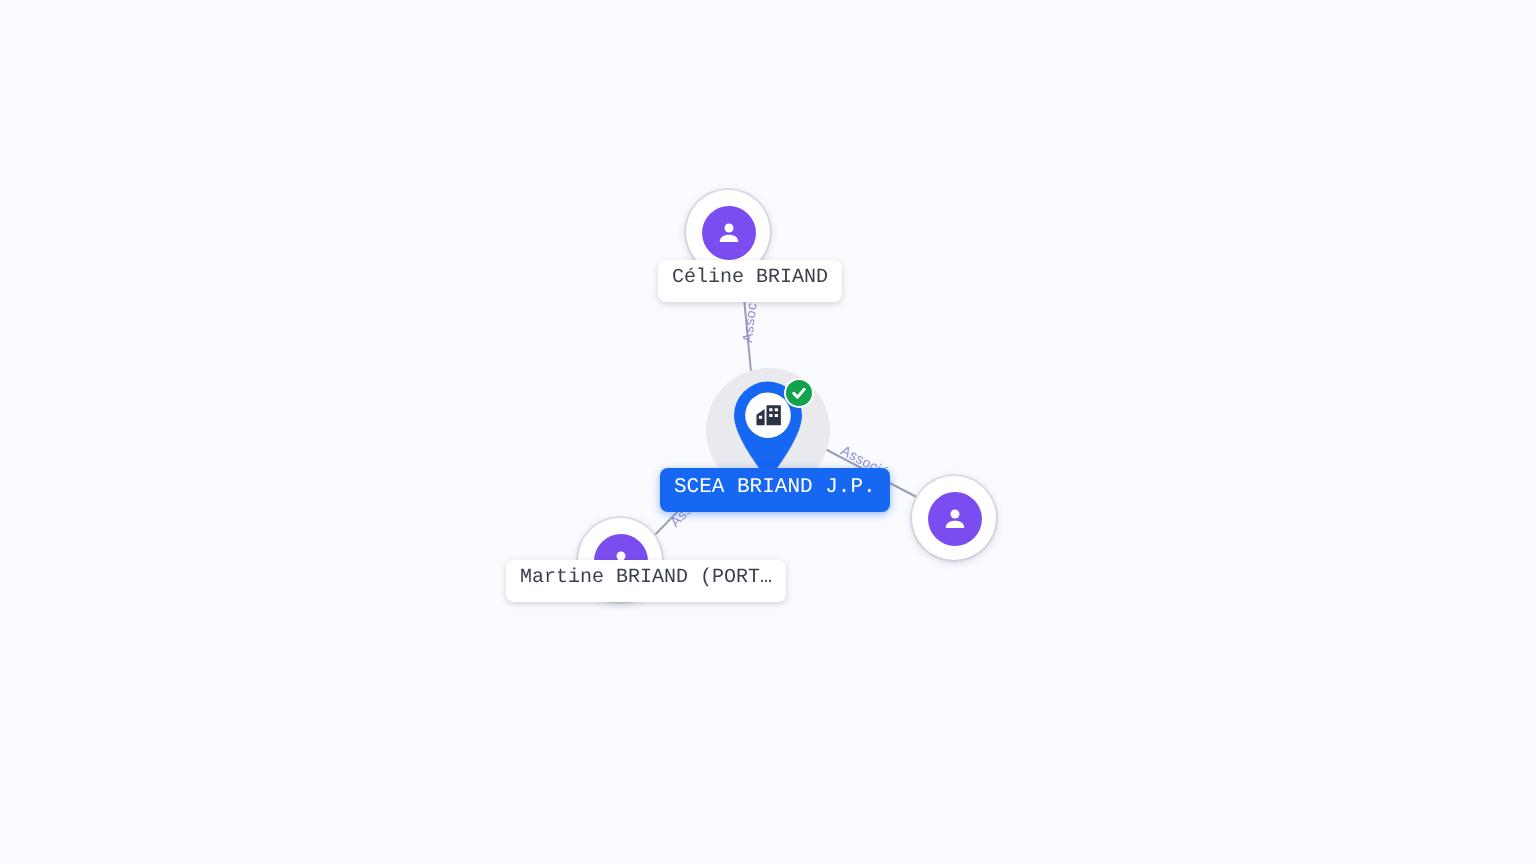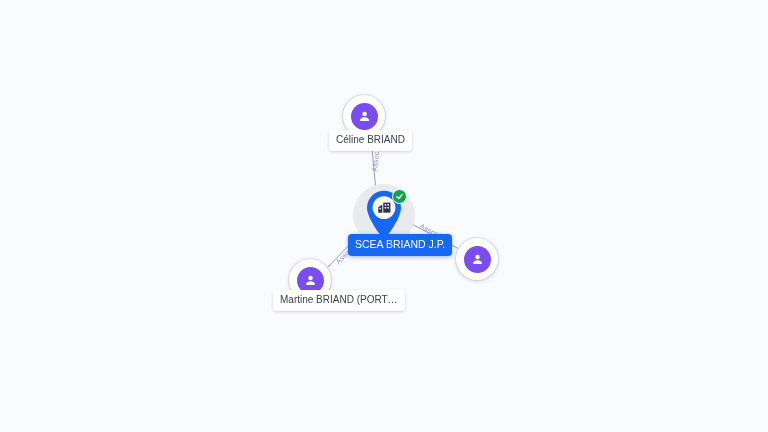--- a/index.html
+++ b/index.html
@@ -107,20 +107,21 @@
   .caption {
     position: absolute;
     background: #ffffff;
     color: #3a3f4b;
     font-size: 10px;
     line-height: 1;
     padding: 5px 7px 6px 7px;
     border-radius: 4px;
     white-space: nowrap;
     box-shadow: 0 1px 3px rgba(60,64,90,.22);
+    font-family: Liberation Mono, monospace;
   }
   .caption.selected {
     background: #1667f2;
     color: #ffffff;
     font-size: 10.5px;
     box-shadow: 0 1px 4px rgba(22,103,242,.45);
     z-index: 6;
   }
 </style>
 </head>
@@ -168,21 +169,21 @@
   </div>
 
   <div class="person-node" style="left:289px; top:259px;">
     <div class="person-disc">
       <svg width="15" height="15" viewBox="0 0 24 24" fill="#ffffff">
         <circle cx="12" cy="8" r="3.6"></circle>
         <path d="M4.6 19.2c0-4 3.3-5.9 7.4-5.9s7.4 1.9 7.4 5.9z"></path>
       </svg>
     </div>
   </div>
-  <div class="caption" style="left:253px; top:290px;margin-left:20px;">Martine BRIAND (PORT…</div>
+  <div class="caption" style="left:253px; top:280px;">Martine BRIAND (PORT…</div>
 
   <div class="company-node" style="left:353px; top:184px;">
     <div class="pin-wrap">
       <svg class="pin" width="44" height="52" viewBox="0 0 44 52" xmlns="http://www.w3.org/2000/svg">
         <path d="M22 51 C 22 51 5 30.5 5 18.8 A 17 17 0 0 1 39 18.8 C 39 30.5 22 51 22 51 Z" fill="#1667f2"></path>
         <circle cx="22" cy="18.6" r="11.4" fill="#ffffff"></circle>
       </svg>
       <div class="pin-icon">
         <svg width="15" height="14" viewBox="0 0 24 22" fill="#2b3347">
           <path d="M2 20 L2 11.5 L8.5 7 L8.5 20 Z"></path>
@@ -195,15 +196,15 @@
         </svg>
       </div>
       <div class="verified-badge">
         <svg width="9" height="9" viewBox="0 0 24 24" fill="none" stroke="#ffffff" stroke-width="4" stroke-linecap="round" stroke-linejoin="round">
           <path d="M5 12.5 L10 17.5 L19 7"></path>
         </svg>
       </div>
     </div>
   </div>
 
-  <div class="caption selected" style="left:348px; top:234px;">SCEA BRIAND J.P.</div>
+  <div class="caption selected" style="left:330px; top:234px;">SCEA BRIAND J.P.</div>
 
 </div>
 
 </body></html>

